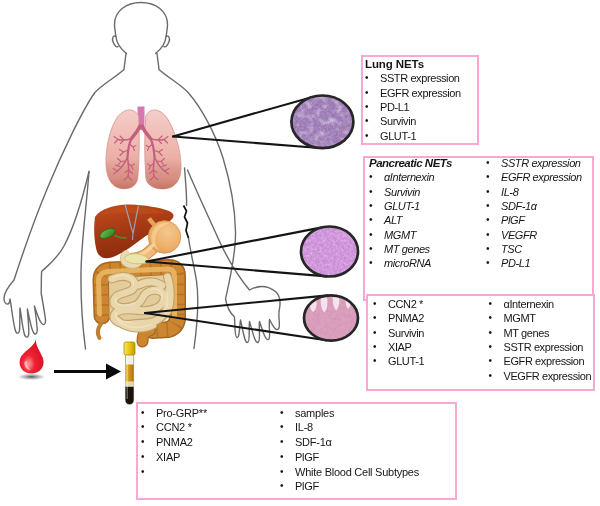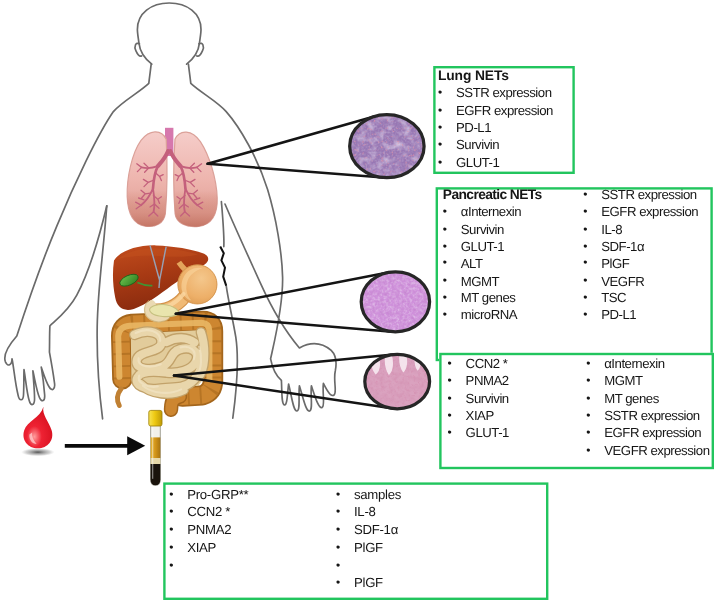--- a/index.html
+++ b/index.html
@@ -1,19 +1,19 @@
 <!DOCTYPE html>
 <html><head>
 <meta charset="utf-8">
 <style>
   html,body{margin:0;padding:0;background:#fff;}
   #stage{position:relative;width:600px;height:506px;background:#fff;overflow:hidden;
          font-family:"Liberation Sans",sans-serif;color:#161616;}
   #figure{position:absolute;left:0;top:0;}
-  .box{position:absolute;border:2px solid #22c55e;background:#fff;box-sizing:border-box;}
+  .box{position:absolute;border:2px solid #f9a8d4;background:#fff;box-sizing:border-box;}
   .col{position:absolute;top:0;}
   .t{font-weight:bold;font-size:11.5px;line-height:14.35px;letter-spacing:-0.3px;white-space:nowrap;}
   .row{display:flex;font-size:11px;line-height:14.35px;letter-spacing:-0.4px;white-space:nowrap;}
   .dot{width:15px;flex:none;font-size:10px;letter-spacing:0;}
   .b4 .row{line-height:14.8px;letter-spacing:-0.25px;}
   .b4 .t{line-height:14.8px;}
   #box-lung .t{letter-spacing:-0.1px;}
   #box-panc .t{letter-spacing:-0.5px;}
   #box-gi .t{letter-spacing:-0.3px;}
   #box-plasma .t{letter-spacing:-0.75px;}
@@ -398,21 +398,21 @@
           <span class="dot">•</span>
           <span>Survivin</span>
         </div>
     <div class="row">
           <span class="dot">•</span>
           <span>GLUT-1</span>
         </div>
   </div>
 </div>
 
-<div class="box" id="box-panc" style="left:363px;top:156px;width:231px;height:145px;">
+<div class="box" id="box-panc" style="left:363px;top:156px;width:231px;height:145px;font-style:italic;">
   <div class="col" style="left:4px;top:-2px;">
     <div class="t">Pancreatic NETs</div>
     <div class="row">
           <span class="dot">•</span>
           <span>αInternexin</span>
         </div>
     <div class="row">
           <span class="dot">•</span>
           <span>Survivin</span>
         </div>
@@ -558,20 +558,21 @@
     <div class="row">
           <span class="dot">•</span>
           <span>SDF-1α</span>
         </div>
     <div class="row">
           <span class="dot">•</span>
           <span>PlGF</span>
         </div>
     <div class="row">
           <span class="dot">•</span>
+          <span>White Blood Cell Subtypes</span>
         </div>
     <div class="row">
           <span class="dot">•</span>
           <span>PlGF</span>
         </div>
   </div>
 </div>
 
 </div>
 

